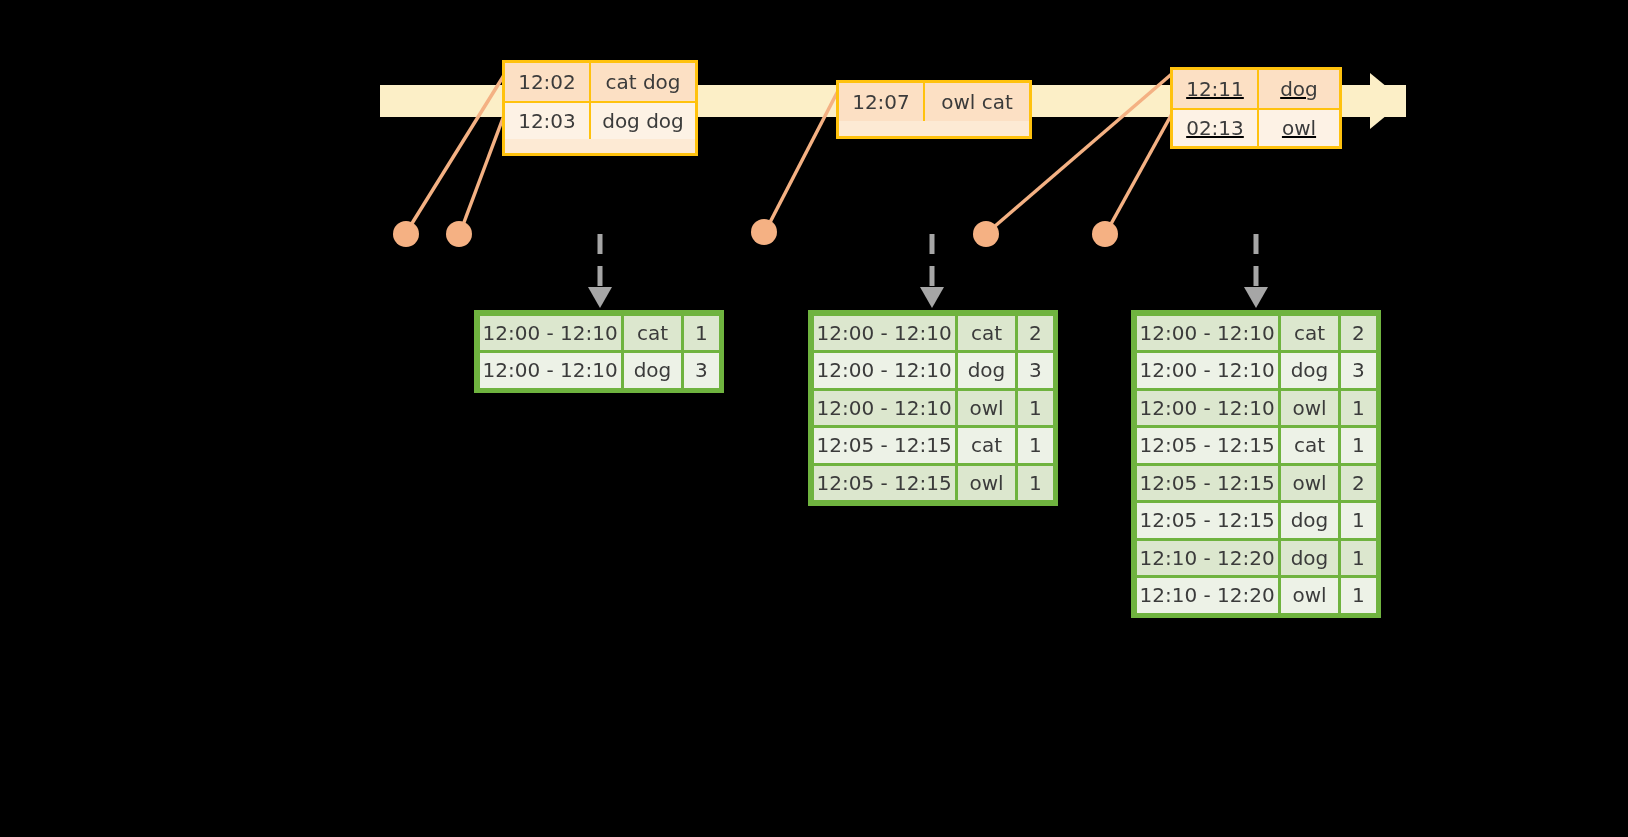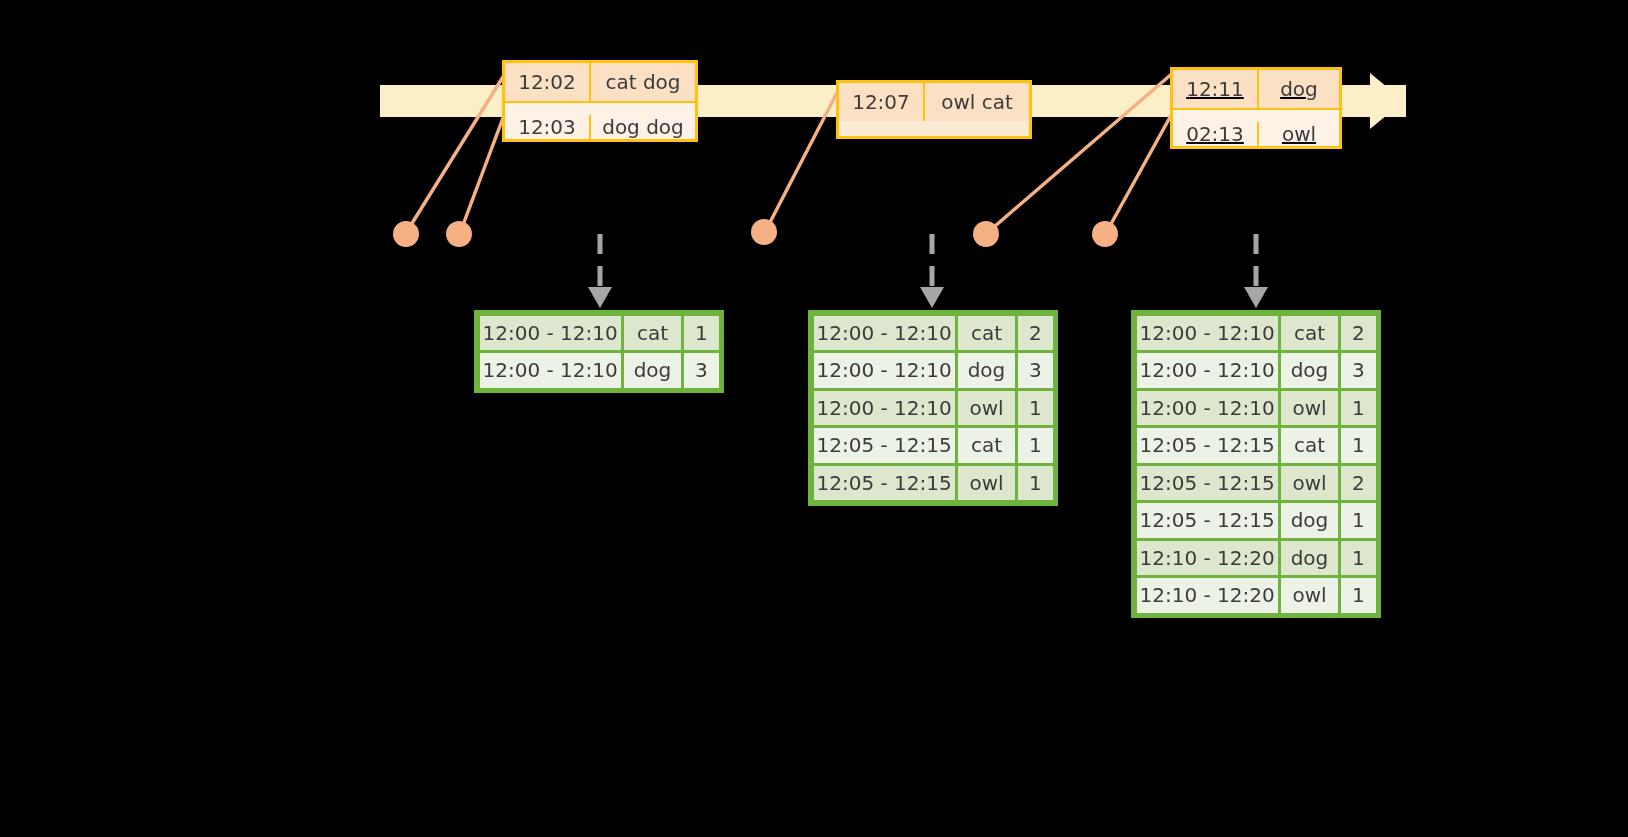--- a/index.html
+++ b/index.html
@@ -11,21 +11,21 @@
   #stage{position:absolute;inset:0;}
   svg.layer{position:absolute;left:0;top:0;width:1628px;height:837px;pointer-events:none;}
 
   
   .evt-box{
     position:absolute;border:3px solid #FFC20E;box-sizing:border-box;
     background:#FDEAD4;
   }
   .evt-row{display:flex;height:38px;box-sizing:border-box;}
   .evt-row.r1{background:#FCE0C4;}
-  .evt-row.r2{background:#FDF2E5;align-items:flex-end;}
+  .evt-row.r2{background:#FDF2E5;}
   .evt-row + .evt-row{border-top:2px solid #FFC20E;}
   .evt-time,.evt-val{
     display:flex;align-items:center;justify-content:center;
     color:#3b3b3b;font-size:20px;box-sizing:border-box;
   }
   .evt-time{width:84px;}
   .evt-val{border-left:2px solid #FFC20E;flex:1;}
 
   
   .gtable{
@@ -76,21 +76,21 @@
       <line x1="932" y1="234" x2="932" y2="288"></line>
       <line x1="1256" y1="234" x2="1256" y2="288"></line>
     </g>
     <g fill="#A6A6A6">
       <polygon points="588,287 612,287 600,308"></polygon>
       <polygon points="920,287 944,287 932,308"></polygon>
       <polygon points="1244,287 1268,287 1256,308"></polygon>
     </g>
   </svg>
 
-  <div class="evt-box" style="left:502px;top:60px;width:196px;height:82px;">
+  <div class="evt-box" style="left:502px;top:60px;width:196px;height:96px;">
     <div class="evt-row r1">
       <div class="evt-time">12:02</div>
       <div class="evt-val">cat dog</div>
     </div>
     <div class="evt-row r2">
       <div class="evt-time">12:03</div>
       <div class="evt-val">dog dog</div>
     </div>
   </div>
 

